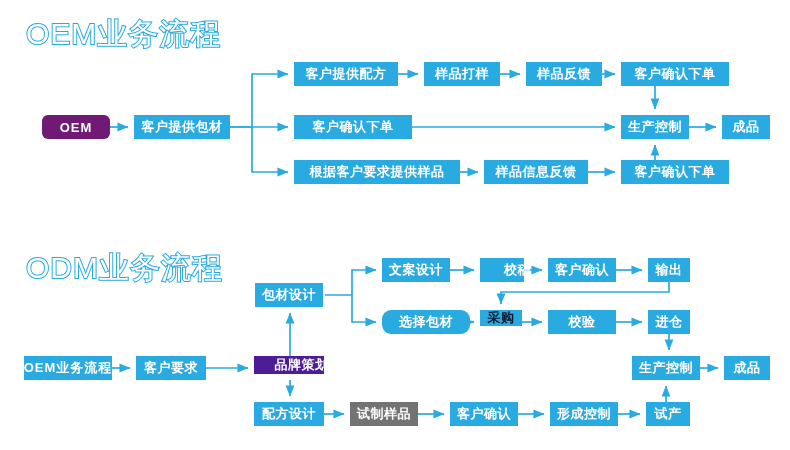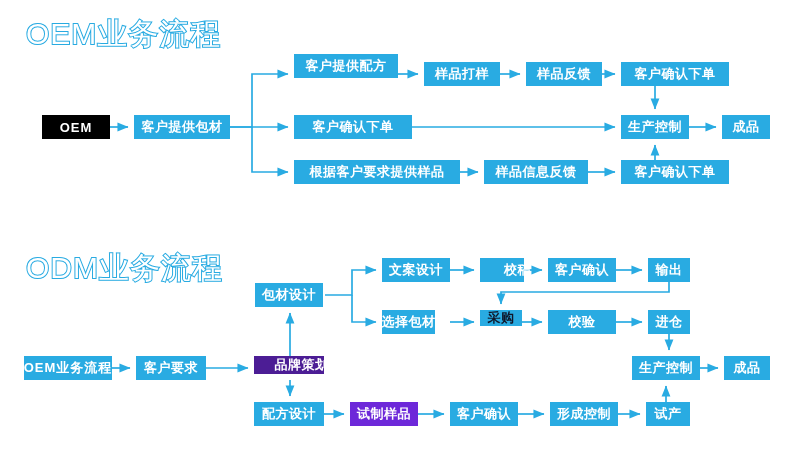--- a/index.html
+++ b/index.html
@@ -81,46 +81,46 @@
         <path d="M324,414 H344" marker-end="url(#ah)"></path>
         <path d="M418,414 H444" marker-end="url(#ah)"></path>
         <path d="M518,414 H544" marker-end="url(#ah)"></path>
         <path d="M618,414 H640" marker-end="url(#ah)"></path>
         <path d="M666,402 V386" marker-end="url(#ah)"></path>
         <path d="M700,368 H718" marker-end="url(#ah)"></path>
       </g>
   </svg>
   <div id="nodes-layer">
       <div class="title" style="left: 26px; top: 14px;">OEM业务流程</div>
-      <div class="node lat" style="left: 42px; top: 115px; width: 68px; height: 24px; background: #000000; color: rgb(255, 255, 255);">OEM</div>
+      <div class="node lat" style="left: 42px; top: 115px; width: 68px; height: 24px; background: #701a75; color: rgb(255, 255, 255); border-radius: 6px;">OEM</div>
       <div class="node" style="left: 134px; top: 115px; width: 96px; height: 24px; background: rgb(41, 171, 226); color: rgb(255, 255, 255);">客户提供包材</div>
-      <div class="node" style="left: 294px; top: 54px; width: 104px; height: 24px; background: rgb(41, 171, 226); color: rgb(255, 255, 255);">客户提供配方</div>
+      <div class="node" style="left: 294px; top: 62px; width: 104px; height: 24px; background: rgb(41, 171, 226); color: rgb(255, 255, 255);">客户提供配方</div>
       <div class="node" style="left: 424px; top: 62px; width: 76px; height: 24px; background: rgb(41, 171, 226); color: rgb(255, 255, 255);">样品打样</div>
       <div class="node" style="left: 526px; top: 62px; width: 76px; height: 24px; background: rgb(41, 171, 226); color: rgb(255, 255, 255);">样品反馈</div>
       <div class="node" style="left: 621px; top: 62px; width: 108px; height: 24px; background: rgb(41, 171, 226); color: rgb(255, 255, 255);">客户确认下单</div>
       <div class="node" style="left: 294px; top: 115px; width: 118px; height: 24px; background: rgb(41, 171, 226); color: rgb(255, 255, 255);">客户确认下单</div>
       <div class="node" style="left: 621px; top: 115px; width: 68px; height: 24px; background: rgb(41, 171, 226); color: rgb(255, 255, 255);">生产控制</div>
       <div class="node" style="left: 722px; top: 115px; width: 48px; height: 24px; background: rgb(41, 171, 226); color: rgb(255, 255, 255);">成品</div>
       <div class="node" style="left: 294px; top: 160px; width: 166px; height: 24px; background: rgb(41, 171, 226); color: rgb(255, 255, 255);">根据客户要求提供样品</div>
       <div class="node" style="left: 484px; top: 160px; width: 104px; height: 24px; background: rgb(41, 171, 226); color: rgb(255, 255, 255);">样品信息反馈</div>
       <div class="node" style="left: 621px; top: 160px; width: 108px; height: 24px; background: rgb(41, 171, 226); color: rgb(255, 255, 255);">客户确认下单</div>
       <div class="title" style="left: 26px; top: 248px;">ODM业务流程</div>
       <div class="node" style="left: 255px; top: 283px; width: 68px; height: 24px; background: rgb(41, 171, 226); color: rgb(255, 255, 255);">包材设计</div>
       <div class="node" style="left: 382px; top: 258px; width: 68px; height: 24px; background: rgb(41, 171, 226); color: rgb(255, 255, 255);">文案设计</div>
       <div class="node" style="left: 480px; top: 258px; width: 44px; height: 24px; background: rgb(41, 171, 226); color: rgb(255, 255, 255); padding-left: 31px;">校稿</div>
       <div class="node" style="left: 548px; top: 258px; width: 68px; height: 24px; background: rgb(41, 171, 226); color: rgb(255, 255, 255);">客户确认</div>
       <div class="node" style="left: 648px; top: 258px; width: 42px; height: 24px; background: rgb(41, 171, 226); color: rgb(255, 255, 255);">输出</div>
-      <div class="node" style="left: 382px; top: 310px; width: 53px; height: 24px; background: rgb(41, 171, 226); color: rgb(255, 255, 255);">选择包材</div>
+      <div class="node" style="left: 382px; top: 310px; width: 88px; height: 24px; background: rgb(41, 171, 226); color: rgb(255, 255, 255); border-radius: 9px;">选择包材</div>
       <div class="node" style="left: 480px; top: 310px; width: 42px; height: 16px; background: rgb(41, 171, 226); color: #0f172a;">采购</div>
       <div class="node" style="left: 548px; top: 310px; width: 68px; height: 24px; background: rgb(41, 171, 226); color: rgb(255, 255, 255);">校验</div>
       <div class="node" style="left: 648px; top: 310px; width: 42px; height: 24px; background: rgb(41, 171, 226); color: rgb(255, 255, 255);">进仓</div>
       <div class="node lat" style="left: 24px; top: 356px; width: 88px; height: 24px; background: rgb(41, 171, 226); color: rgb(255, 255, 255);">OEM业务流程</div>
       <div class="node" style="left: 136px; top: 356px; width: 70px; height: 24px; background: rgb(41, 171, 226); color: rgb(255, 255, 255);">客户要求</div>
       <div class="node" style="left: 254px; top: 356px; width: 70px; height: 18px; background: #4c1d95; color: rgb(255, 255, 255); padding-left: 25px;">品牌策划</div>
       <div class="node" style="left: 632px; top: 356px; width: 68px; height: 24px; background: rgb(41, 171, 226); color: rgb(255, 255, 255);">生产控制</div>
       <div class="node" style="left: 724px; top: 356px; width: 46px; height: 24px; background: rgb(41, 171, 226); color: rgb(255, 255, 255);">成品</div>
       <div class="node" style="left: 254px; top: 402px; width: 70px; height: 24px; background: rgb(41, 171, 226); color: rgb(255, 255, 255);">配方设计</div>
-      <div class="node" style="left: 350px; top: 402px; width: 68px; height: 24px; background: #6d28d9; color: rgb(255, 255, 255);">试制样品</div>
+      <div class="node" style="left: 350px; top: 402px; width: 68px; height: 24px; background: #737373; color: rgb(255, 255, 255);">试制样品</div>
       <div class="node" style="left: 450px; top: 402px; width: 68px; height: 24px; background: rgb(41, 171, 226); color: rgb(255, 255, 255);">客户确认</div>
       <div class="node" style="left: 550px; top: 402px; width: 68px; height: 24px; background: rgb(41, 171, 226); color: rgb(255, 255, 255);">形成控制</div>
       <div class="node" style="left: 646px; top: 402px; width: 44px; height: 24px; background: rgb(41, 171, 226); color: rgb(255, 255, 255);">试产</div>
     </div>
 </div>
 
 </body></html>

